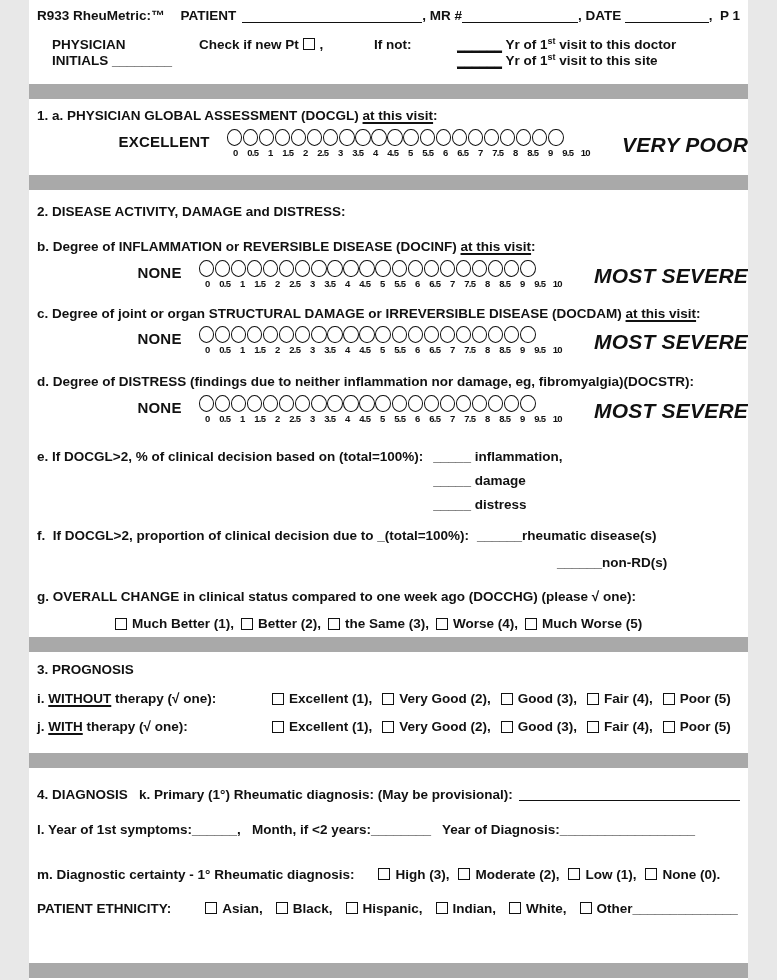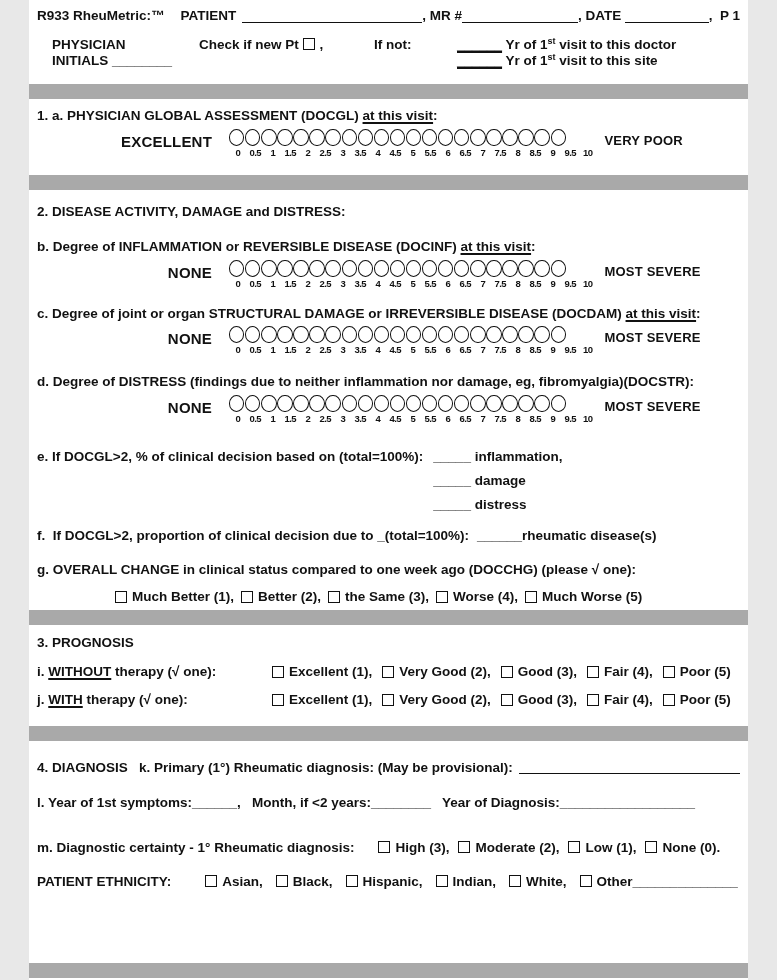--- a/index.html
+++ b/index.html
@@ -26,21 +26,21 @@
   
   .h{margin:0 8px 0 8px;line-height:1.08;}
   
   .vas-row{display:flex;align-items:flex-start;margin-left:8px;}
   .vas-left{width:175px;text-align:right;font-size:15px;letter-spacing:0.2px;padding-top:4px;}
   .vas-scale{margin-left:17px;}
   .circles{display:flex;align-items:center;}
   .circle{width:13.4px;height:15px;border:1.7px solid #111;border-radius:50%;margin-right:0.7px;box-sizing:content-box;background:#fff;}
   .labels{display:flex;margin-top:1px;}
   .tick{width:17.5px;text-align:center;font-size:9.5px;letter-spacing:-0.6px;}
-  .vas-right{margin-left:8px;font-size:13px;letter-spacing:0.2px;padding-top:4px;}
+  .vas-right{margin-left:28px;font-size:21px;letter-spacing:0.2px;padding-top:4px;font-style:italic;}
   
   .cb{display:inline-block;width:10px;height:10px;border:1.9px solid #111;margin-right:5px;vertical-align:-1px;background:#fff;}
   .opts{display:flex;align-items:center;}
   .opt{display:flex;align-items:center;}
   .opt .opt-label{white-space:pre;}
   
   .e-row{display:flex;margin:0 8px;}
   .e-items{margin-left:10px;display:flex;flex-direction:column;gap:9px;}
   .f-row{display:flex;margin:0 8px;}
   .f2{margin-left:528px;margin-top:12px;}
@@ -324,20 +324,21 @@
       <span class="t">_____ inflammation,</span>
       <span class="t">_____ damage</span>
       <span class="t">_____ distress</span>
     </div>
   </div>
 
   <div class="f-row" style="margin-top:16px;">
     <span class="t">f.  If DOCGL&gt;2, proportion of clinical decision due to _(total=100%):</span>
     <span class="t" style="margin-left:8px;">______rheumatic disease(s)</span>
   </div>
+  <div class="f2 t">______non-RD(s)</div>
 
   <div class="h t" style="margin-top:20px;">g. OVERALL CHANGE in clinical status compared to one week ago (DOCCHG) (please √ one):</div>
   <div class="opts gap7" style="margin:12px 8px 0 86px;">
       <span class="opt">
         <span class="cb"></span>
         <span class="opt-label">Much Better (1),</span>
       </span>
       <span class="opt">
         <span class="cb"></span>
         <span class="opt-label">Better (2),</span>

